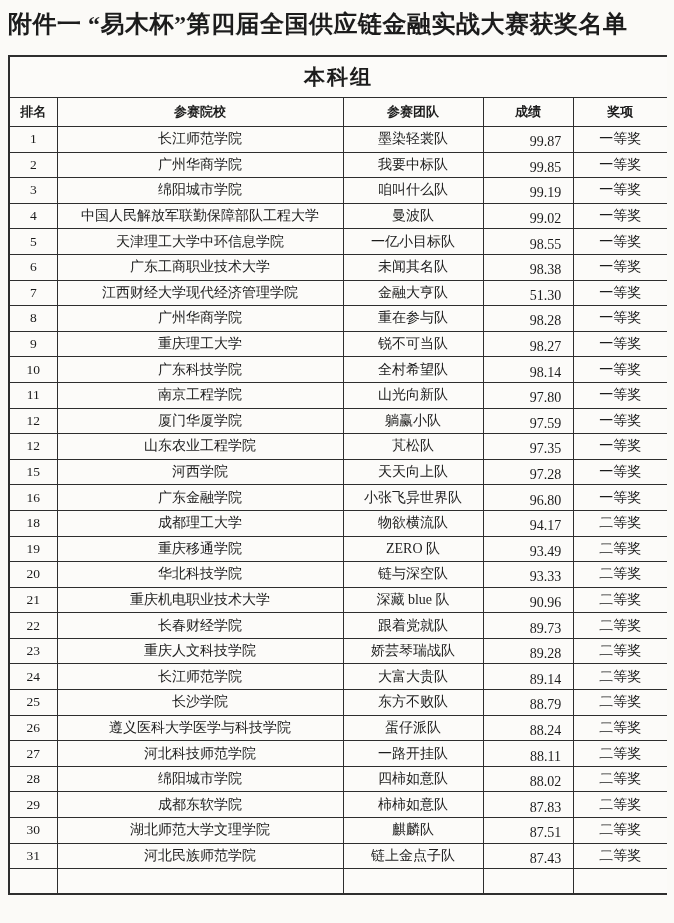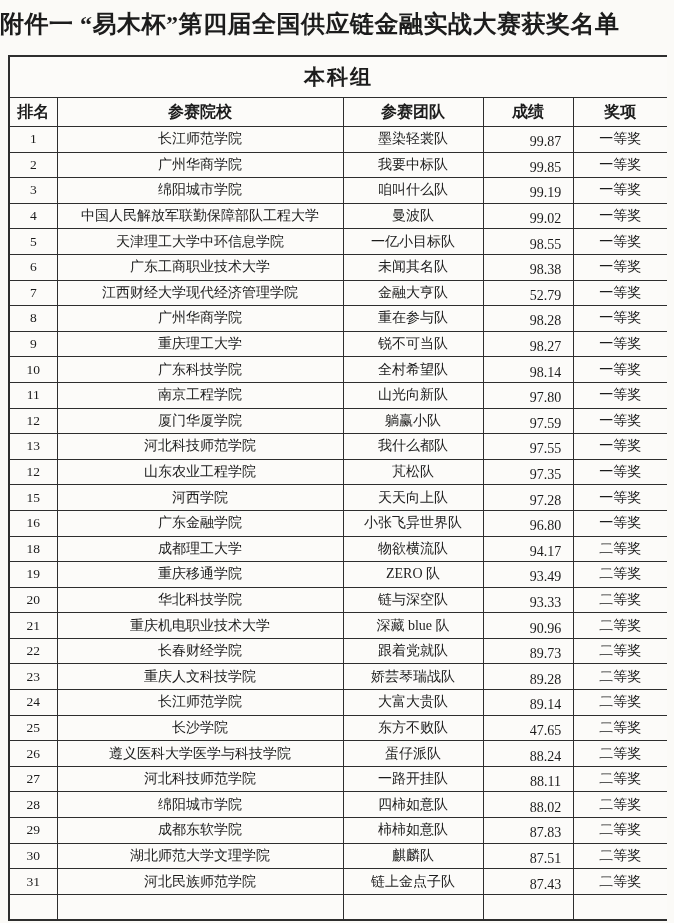--- a/index.html
+++ b/index.html
@@ -4,21 +4,21 @@
 <style>
   html,body { margin:0; padding:0; }
   body {
     width:674px; height:923px; overflow:hidden;
     background:#fbfaf7;
     font-family:"Liberation Serif","DejaVu Serif",serif;
     color:#1c1c1c;
     position:relative;
   }
   .doc-title {
-    position:absolute; top:9px; left:0; width:666px;
+    position:absolute; top:9px; left:8px; width:666px;
     font-size:24px; font-weight:bold; letter-spacing:0.5px;
     line-height:30px; white-space:nowrap;
   }
   .table-wrap {
     position:absolute; top:55px; left:8px; right:7px; bottom:0;
     overflow:hidden;
   }
   table {
     border-collapse:collapse; table-layout:fixed;
     width:659px;
@@ -28,21 +28,21 @@
   table { border-width:2px; }
   th, td {
     text-align:center; vertical-align:middle;
     overflow:hidden; white-space:nowrap;
     padding:0 2px;
   }
   tr.group-row th {
     height:40px; font-size:21px; font-weight:bold; letter-spacing:2px;margin-top:14px;
   }
   tr.header-row th {
-    height:28px; font-size:16px; font-weight:bold;
+    height:28px; font-size:13px; font-weight:bold;
   }
   tbody tr { height:25.6px; font-size:14px; }
   td.col-score { transform:translateY(3px);padding-left:37px; }
   td.col-rank { font-size:13.5px; }
 </style>
 </head>
 <body>
 
 <div class="doc-title">附件一 “易木杯”第四届全国供应链金融实战大赛获奖名单</div>
 
@@ -107,21 +107,21 @@
           <td class="col-rank">6</td>
           <td class="col-school">广东工商职业技术大学</td>
           <td class="col-team">未闻其名队</td>
           <td class="col-score">98.38</td>
           <td class="col-award">一等奖</td>
         </tr>
         <tr>
           <td class="col-rank">7</td>
           <td class="col-school">江西财经大学现代经济管理学院</td>
           <td class="col-team">金融大亨队</td>
-          <td class="col-score">52.79</td>
+          <td class="col-score">51.30</td>
           <td class="col-award">一等奖</td>
         </tr>
         <tr>
           <td class="col-rank">8</td>
           <td class="col-school">广州华商学院</td>
           <td class="col-team">重在参与队</td>
           <td class="col-score">98.28</td>
           <td class="col-award">一等奖</td>
         </tr>
         <tr>
@@ -146,27 +146,20 @@
           <td class="col-award">一等奖</td>
         </tr>
         <tr>
           <td class="col-rank">12</td>
           <td class="col-school">厦门华厦学院</td>
           <td class="col-team">躺赢小队</td>
           <td class="col-score">97.59</td>
           <td class="col-award">一等奖</td>
         </tr>
         <tr>
-          <td class="col-rank">13</td>
-          <td class="col-school">河北科技师范学院</td>
-          <td class="col-team">我什么都队</td>
-          <td class="col-score">97.55</td>
-          <td class="col-award">一等奖</td>
-        </tr>
-        <tr>
           <td class="col-rank">12</td>
           <td class="col-school">山东农业工程学院</td>
           <td class="col-team">芃松队</td>
           <td class="col-score">97.35</td>
           <td class="col-award">一等奖</td>
         </tr>
         <tr>
           <td class="col-rank">15</td>
           <td class="col-school">河西学院</td>
           <td class="col-team">天天向上队</td>
@@ -226,21 +219,21 @@
           <td class="col-rank">24</td>
           <td class="col-school">长江师范学院</td>
           <td class="col-team">大富大贵队</td>
           <td class="col-score">89.14</td>
           <td class="col-award">二等奖</td>
         </tr>
         <tr>
           <td class="col-rank">25</td>
           <td class="col-school">长沙学院</td>
           <td class="col-team">东方不败队</td>
-          <td class="col-score">47.65</td>
+          <td class="col-score">88.79</td>
           <td class="col-award">二等奖</td>
         </tr>
         <tr>
           <td class="col-rank">26</td>
           <td class="col-school">遵义医科大学医学与科技学院</td>
           <td class="col-team">蛋仔派队</td>
           <td class="col-score">88.24</td>
           <td class="col-award">二等奖</td>
         </tr>
         <tr>

